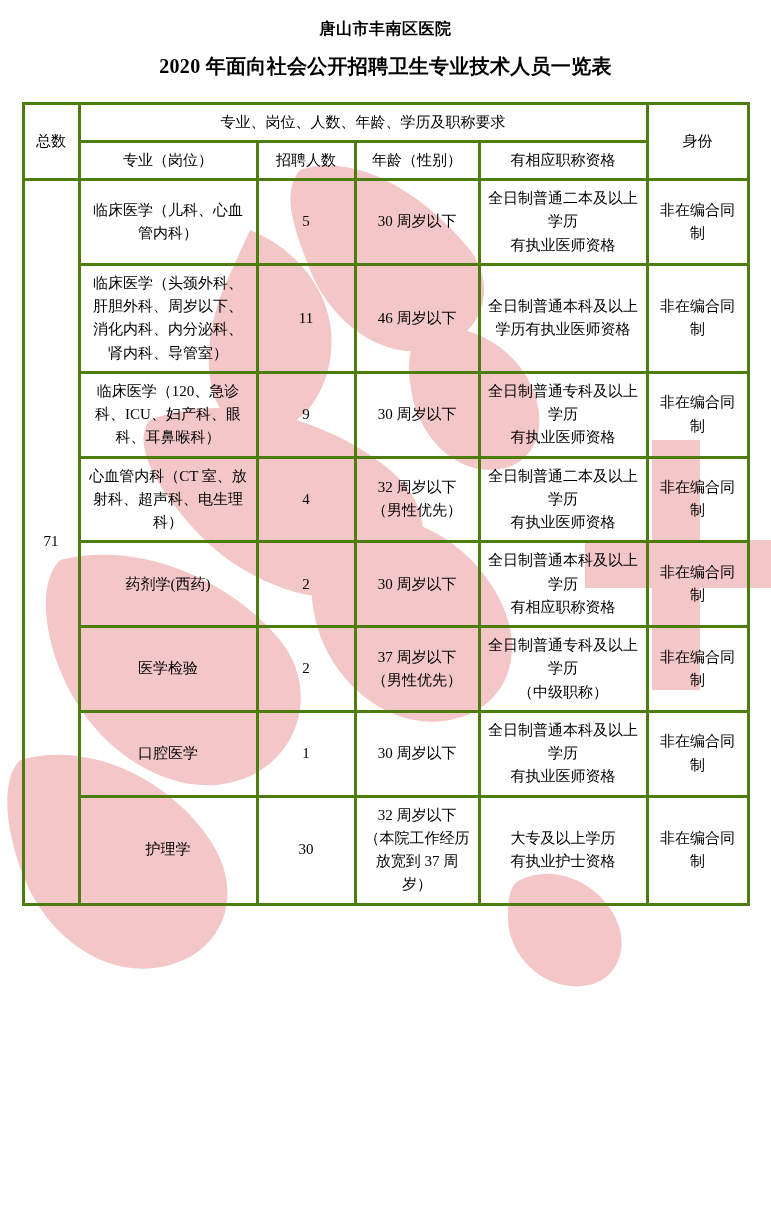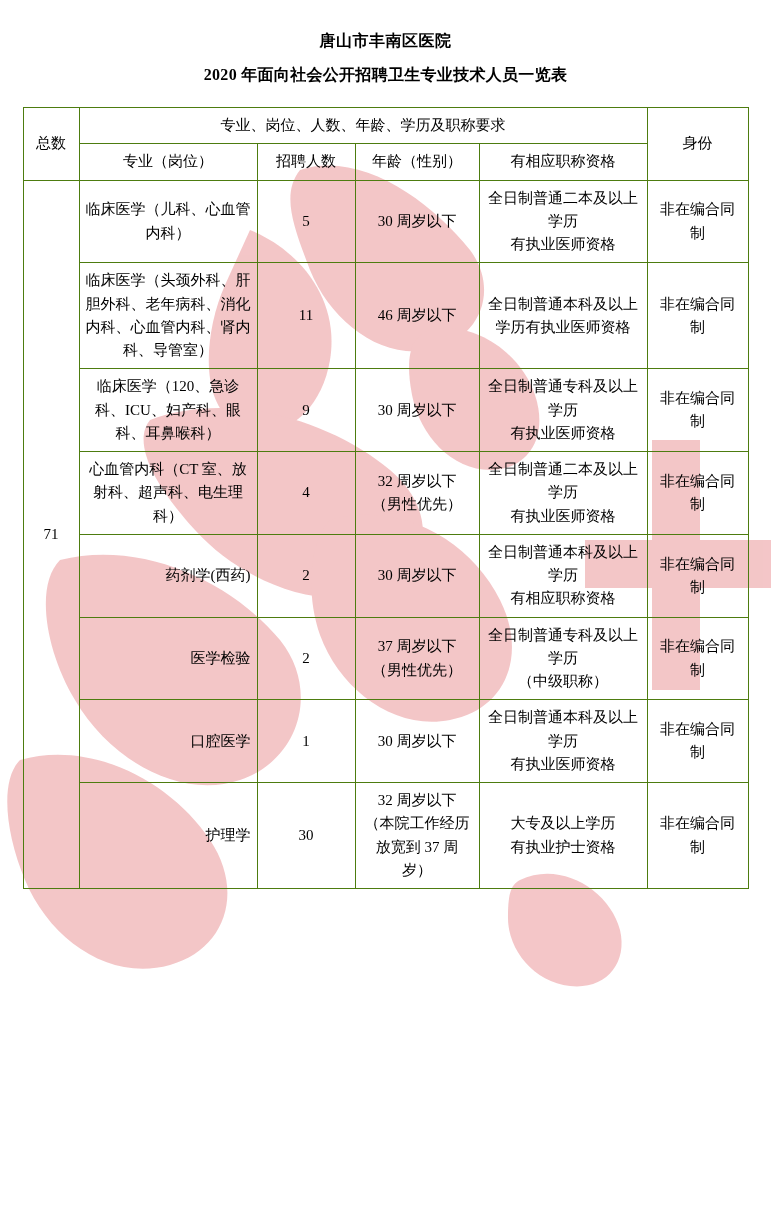--- a/index.html
+++ b/index.html
@@ -28,44 +28,44 @@
   }
 
   .page {
     position: relative;
     z-index: 2;
     padding: 0;
   }
 
   .title-block {
     text-align: center;
-    padding-top: 28px;
+    padding-top: 16px;
   }
   .doc-title {
     font-size: 16px;
     font-weight: bold;
     letter-spacing: 0.5px;
     line-height: 1.6;
   }
   .doc-subtitle {
-    font-size: 16px;
+    font-size: 20px;
     font-weight: bold;
     letter-spacing: 0.3px;
     line-height: 1.6;
     padding-top: 8px;
   }
 
   table.main {
     border-collapse: collapse;
     margin: 20px auto 0 auto;
     width: 725px;
     table-layout: fixed;
   }
   table.main td, table.main th {
-    border: 1px solid #4d7c0f;
+    border: 3px solid #4d7c0f;
     padding: 6px 6px;
     font-size: 15px;
     text-align: center;
     vertical-align: middle;
     line-height: 1.55;
     font-weight: normal;
   }
   .col-total { width: 56px; }
   .col-major { width: 178px; }
   .col-count { width: 98px; }
@@ -79,21 +79,21 @@
   .cell-total {
     font-size: 15px;
   }
   .major-cell {
     text-align: left;
     padding-left: 8px;
     padding-right: 8px;
     line-height: 1.75;
   }
   .major-cell.center {
-    text-align: right;
+    text-align: center;
   }
   .major-cell b {
     font-weight: normal;
   }
 </style>
 </head>
 <body>
 
 <svg class="watermark" viewBox="0 0 771 1226" xmlns="http://www.w3.org/2000/svg">
   <g fill="#f3c3c5" opacity="0.95">
@@ -149,21 +149,21 @@
           <b>临床医学</b><span>（儿科、心血管内科）</span>
         </td>
         <td>5</td>
         <td>30 周岁以下</td>
         <td>全日制普通二本及以上学历<br>有执业医师资格</td>
         <td>非在编合同制</td>
       </tr>
 
       <tr>
         <td class="major-cell">
-          <b>临床医学</b><span>（头颈外科、肝胆外科、老年病科、消化内科、心血管内科、肾内科、导管室）</span>
+          <b>临床医学</b><span>（头颈外科、肝胆外科、周岁以下、消化内科、内分泌科、肾内科、导管室）</span>
         </td>
         <td>11</td>
         <td>46 周岁以下</td>
         <td>全日制普通本科及以上学历有执业医师资格</td>
         <td>非在编合同制</td>
       </tr>
 
       <tr>
         <td class="major-cell">
           <b>临床医学</b><span>（120、急诊科、ICU、妇产科、眼科、耳鼻喉科）</span>

